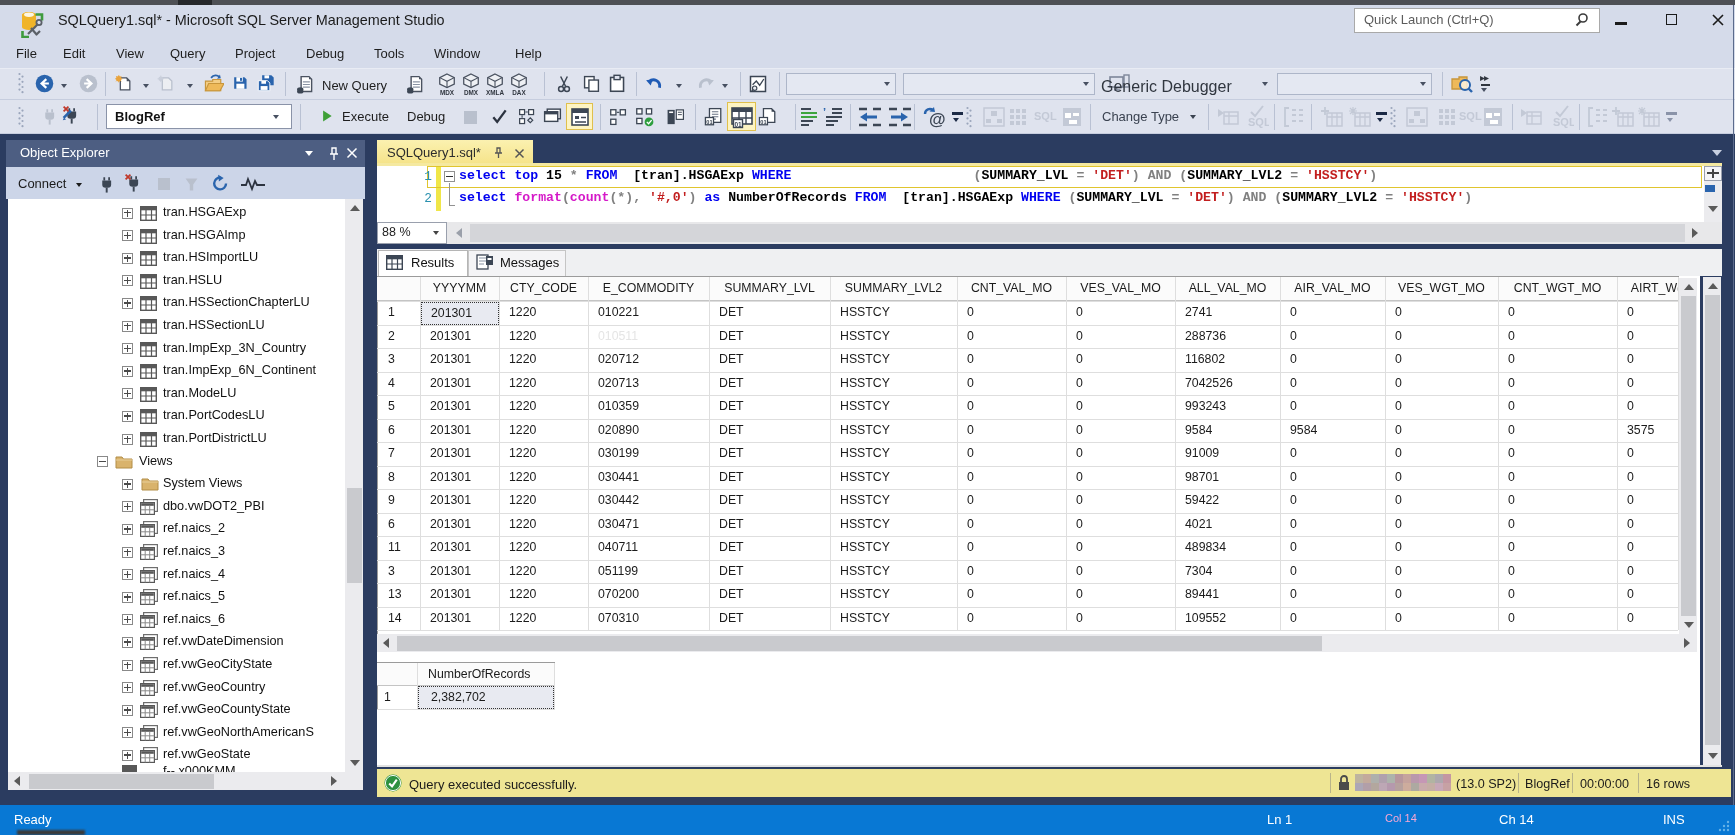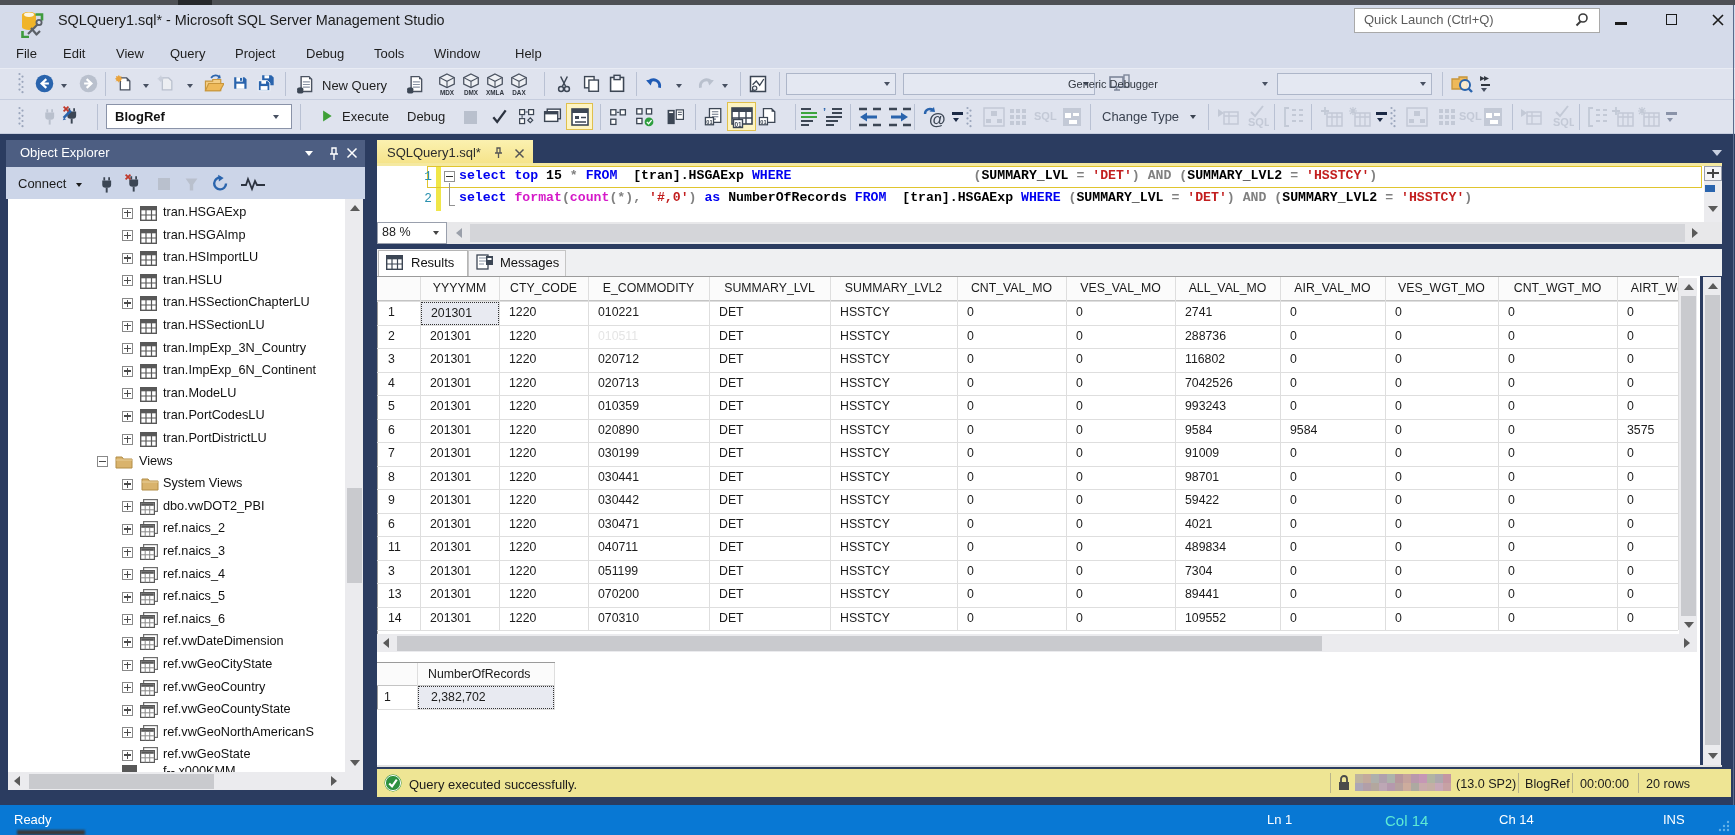--- a/index.html
+++ b/index.html
@@ -170,21 +170,21 @@
 <div class="a sepv" style="left:779px;top:72px;height:24px"></div>
 <div class="a combo" style="left:786px;top:73px;width:110px;height:22px;box-sizing:border-box"></div>
 <div class="a" style="left:884px;top:82px;width:0;height:0;border-left:3.5px solid transparent;border-right:3.5px solid transparent;border-top:4.5px solid #475061"></div>
 <div class="a combo" style="left:903px;top:73px;width:192px;height:22px;box-sizing:border-box"></div>
 <div class="a" style="left:1083px;top:82px;width:0;height:0;border-left:3.5px solid transparent;border-right:3.5px solid transparent;border-top:4.5px solid #475061"></div>
 <svg class="a" style="left:1108px;top:74px" width="22" height="20" viewBox="0 0 22 20">
 <rect x="2" y="3" width="13" height="10" fill="none" stroke="#7d8699" stroke-width="1.6"></rect>
 <path d="M6 16 h6 M8.5 13 v3" stroke="#7d8699" stroke-width="1.6"></path>
 <rect x="16" y="1" width="5" height="12" fill="#dfe3ee" stroke="#7d8699" stroke-width="1.4"></rect>
   </svg>
-<div class="a" style="left:1068px;top:78px;font-size:11px;color:#30363f">Generic Debugger</div>
+<div class="a" style="left:1101px;top:78px;font-size:16px;color:#30363f">Generic Debugger</div>
 <div class="a" style="left:1262px;top:82px;width:0;height:0;border-left:3.5px solid transparent;border-right:3.5px solid transparent;border-top:4.5px solid #475061"></div>
 <div class="a combo" style="left:1277px;top:73px;width:155px;height:22px;box-sizing:border-box"></div>
 <div class="a" style="left:1420px;top:82px;width:0;height:0;border-left:3.5px solid transparent;border-right:3.5px solid transparent;border-top:4.5px solid #475061"></div>
 <div class="a sepv" style="left:1442px;top:72px;height:24px"></div>
 <svg class="a" style="left:1450px;top:73px" width="24" height="22" viewBox="0 0 24 22">
 <path d="M2 6 h7 v-2 h8 v12 h-15 z" fill="#eeb959" stroke="#c8963c" stroke-width="1.3"></path>
 <circle cx="15" cy="12" r="5" fill="#fff" fill-opacity="0.7" stroke="#2a64ad" stroke-width="2"></circle>
 <path d="M18.5 15.5 L22 19" stroke="#2a64ad" stroke-width="2.4"></path>
   </svg>
 <div class="a" style="left:1480px;top:72px;font-size:10px;color:#30363f;letter-spacing:-1px">▸▸</div>
@@ -1061,25 +1061,25 @@
     <div style="position:absolute;left:72px;top:8.5px;width:8px;height:8.5px;background:rgb(197,174,165)"></div>
     <div style="position:absolute;left:80px;top:8.5px;width:8px;height:8.5px;background:rgb(199,168,184)"></div>
     <div style="position:absolute;left:88px;top:8.5px;width:8px;height:8.5px;background:rgb(199,161,164)"></div>
   </div>
 <div class="a" style="left:1456px;top:777px;font-size:12.6px;color:#1b1b1b">(13.0 SP2)</div>
 <div class="a" style="left:1518px;top:773px;width:1px;height:20px;background:#b9b48a"></div>
 <div class="a" style="left:1525px;top:777px;font-size:12.6px;color:#1b1b1b">BlogRef</div>
 <div class="a" style="left:1572px;top:773px;width:1px;height:20px;background:#b9b48a"></div>
 <div class="a" style="left:1580px;top:777px;font-size:12.6px;color:#1b1b1b">00:00:00</div>
 <div class="a" style="left:1638px;top:773px;width:1px;height:20px;background:#b9b48a"></div>
-<div class="a" style="left:1646px;top:777px;font-size:12.6px;color:#1b1b1b">20 rows</div>
+<div class="a" style="left:1646px;top:777px;font-size:12.6px;color:#1b1b1b">16 rows</div>
 <div class="a" style="left:0;top:805px;width:1735px;height:30px;background:#0878d4"></div>
 <div class="a" style="left:14px;top:812px;font-size:13px;color:#fff">Ready</div>
 <div class="a" style="left:1267px;top:812px;font-size:13px;color:#fff">Ln 1</div>
-<div class="a" style="left:1385px;top:812px;font-size:15px;color:#5eead4">Col 14</div>
+<div class="a" style="left:1385px;top:812px;font-size:11px;color:#f9a8d4">Col 14</div>
 <div class="a" style="left:1499px;top:812px;font-size:13px;color:#fff">Ch 14</div>
 <div class="a" style="left:1663px;top:812px;font-size:13px;color:#fff">INS</div>
 <div class="a" style="left:17px;top:830px;width:68px;height:5px;background:#3a3a3a;filter:blur(1px)"></div>
 <svg class="a" style="left:1716px;top:820px" width="14" height="12" viewBox="0 0 14 12">
     <circle cx="12" cy="10" r="1.2" fill="#66b2e8"></circle>
     <circle cx="12" cy="6" r="1.2" fill="#66b2e8"></circle>
     <circle cx="12" cy="2" r="1.2" fill="#66b2e8"></circle>
     <circle cx="8" cy="10" r="1.2" fill="#66b2e8"></circle>
     <circle cx="8" cy="6" r="1.2" fill="#66b2e8"></circle>
     <circle cx="4" cy="10" r="1.2" fill="#66b2e8"></circle>

